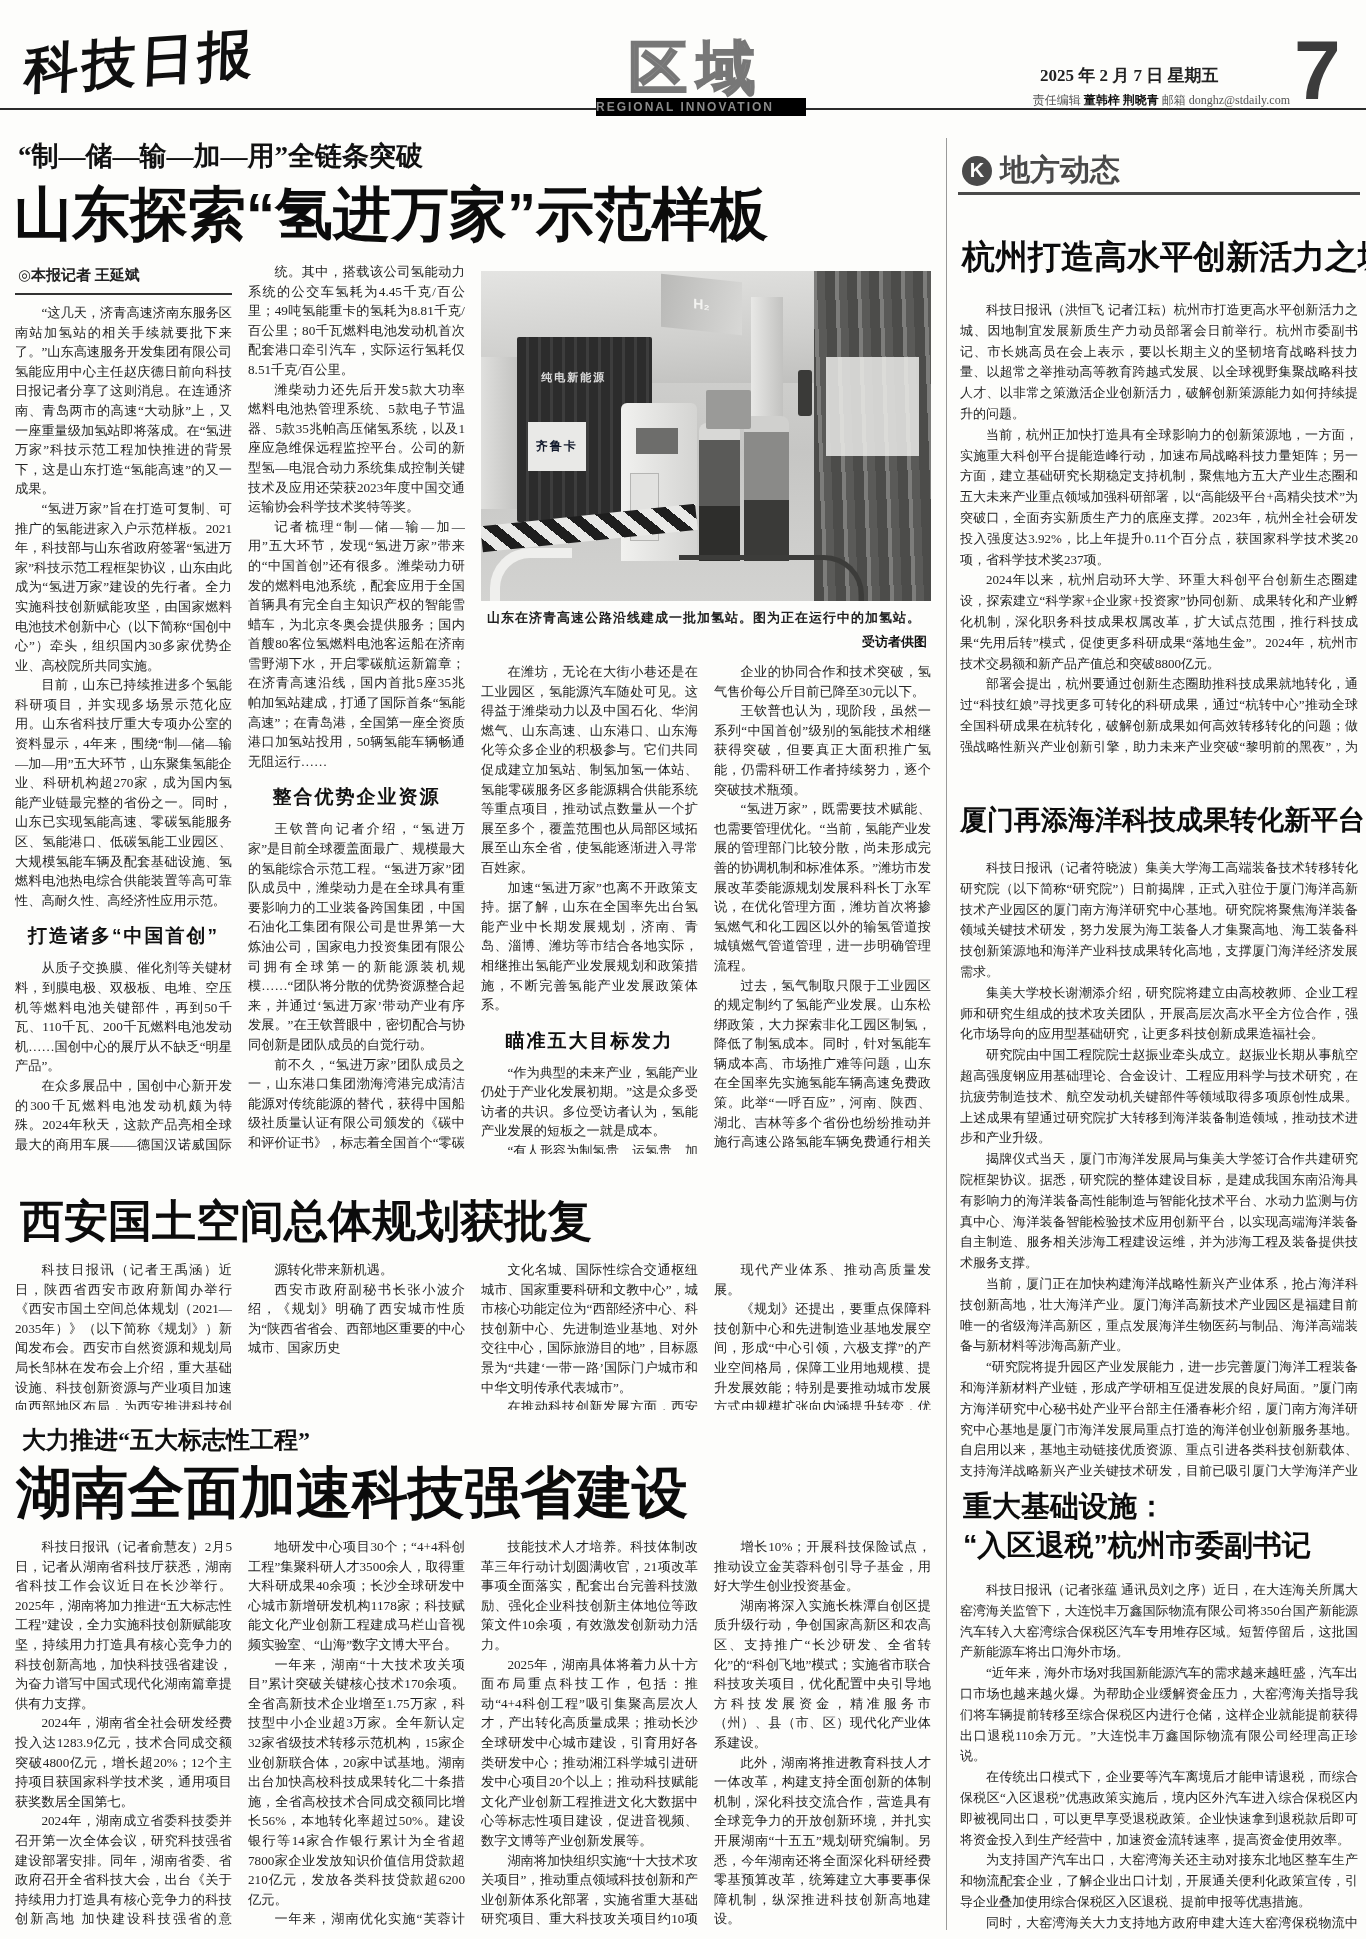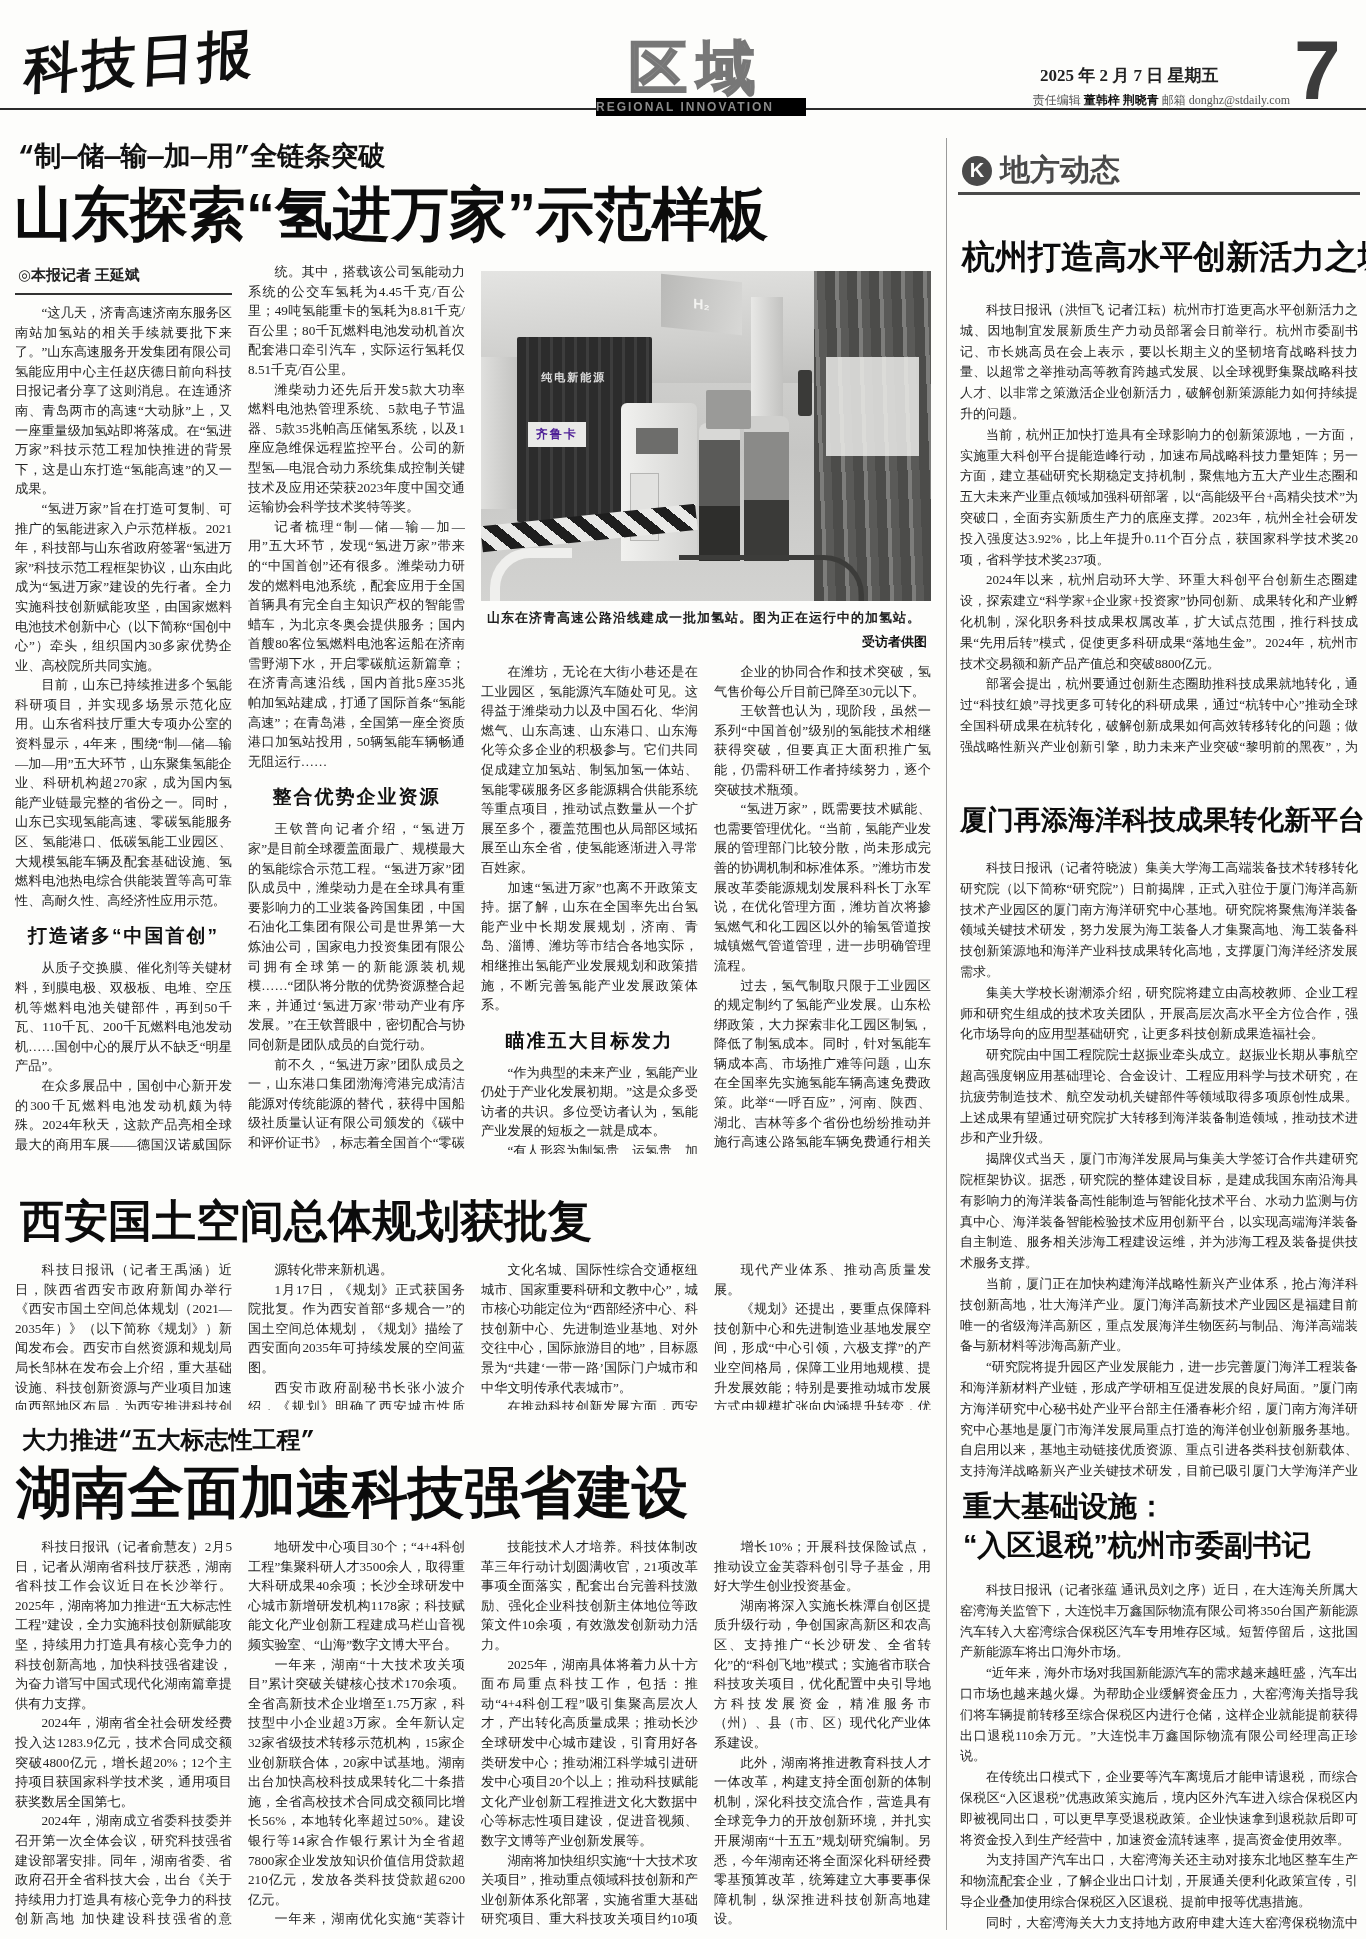--- a/index.html
+++ b/index.html
@@ -17,21 +17,21 @@
   .date-line{left:1040px;top:64px;width:250px;text-align:left;font-size:17px;font-weight:700;color:#222;}
   .editor-line{left:940px;top:92px;width:350px;text-align:right;font-size:12px;color:#555;}
   .editor-line b{color:#111;}
   .page-num{left:1294px;top:28px;width:70px;font-family:"Liberation Sans",sans-serif;
         font-size:84px;font-weight:900;color:#3c3c3c;line-height:1;}
   
   .col{overflow:hidden;}
   .para{margin:0;font-size:13.2px;line-height:19.6px;text-align:justify;text-indent:2em;color:#242424;}
   .colhead{margin:13px 0 9px;font-family:"Liberation Sans",sans-serif;font-size:19px;font-weight:700;
         text-align:center;letter-spacing:2px;color:#111;}
-  .kicker{font-family:Liberation Mono, monospace;font-weight:700;color:#111;}
+  .kicker{font-family:Liberation Serif, serif;font-weight:700;color:#111;}
   .headline{font-family:"Liberation Sans",sans-serif;font-weight:900;color:#0c0c0c;white-space:nowrap;}
   .byline{font-size:15px;color:#222;}
   .rule{background:#333;}
   
   #photo{left:481px;top:271px;width:450px;height:330px;background:linear-gradient(180deg,#d9d9d7 0%,#cfcfcd 30%,#c6c6c4 55%,#d3d3d1 100%);overflow:hidden;}
   .ph{position:absolute;}
   .caption{font-size:13px;font-weight:600;letter-spacing:1px;color:#222;}
   .credit{font-size:13px;font-weight:700;text-align:right;color:#111;}
   
   .v-divider{left:946px;top:138px;width:1px;height:1792px;background:#9a9a9a;}
@@ -95,21 +95,21 @@
       <p class="para">过去，氢气制取只限于工业园区的规定制约了氢能产业发展。山东松绑政策，大力探索非化工园区制氢，降低了制氢成本。同时，针对氢能车辆成本高、市场推广难等问题，山东在全国率先实施氢能车辆高速免费政策。此举“一呼百应”，河南、陕西、湖北、吉林等多个省份也纷纷推动并施行高速公路氢能车辆免费通行相关政策，初步证明“氢进万家”山东模式的可复制性。</p>
     </div>
 
   <div class="abs" id="photo">
     <div class="ph" style="left:0;top:0;width:100%;height:34%;background:linear-gradient(175deg,#e4e4e2 0%,#cfcfcd 60%,#bdbdbb 100%);"></div>
     <div class="ph" style="left:40%;top:2%;width:18%;height:16%;background:linear-gradient(100deg,#b9b9b7,#d8d8d6);transform:skewY(6deg);color:#f4f4f2;font-family:'Liberation Sans',sans-serif;font-weight:700;font-size:14px;display:flex;align-items:center;justify-content:center;">H₂</div>
     <div class="ph" style="left:60%;top:8%;width:7%;height:66%;background:linear-gradient(90deg,#e8e8e6,#c2c2c0);"></div>
     <div class="ph" style="left:-2%;top:26%;width:12%;height:46%;background:linear-gradient(90deg,#e6e6e4,#bdbdbb);border-radius:4px;"></div>
     <div class="ph" style="left:8%;top:20%;width:30%;height:56%;background:repeating-linear-gradient(90deg,#2c2c2c 0 9px,#3d3d3d 9px 12px);border-radius:2px;">
       <span style="position:absolute;left:18%;top:18%;color:#ddd;font-size:11px;font-weight:700;letter-spacing:2px;">纯电新能源</span>
-      <span style="position:absolute;left:8%;top:46%;background:#e9e9e7;color:#4c1d95;font-size:12px;font-weight:700;padding:4px 8px;letter-spacing:2px;">齐鲁卡</span>
+      <span style="position:absolute;left:8%;top:46%;background:#e9e9e7;color:#0f172a;font-size:12px;font-weight:700;padding:16px 8px;letter-spacing:2px;">齐鲁卡</span>
     </div>
     <div class="ph" style="left:31%;top:40%;width:17%;height:48%;background:linear-gradient(90deg,#f1f1ef,#d4d4d2);border-radius:6px 6px 0 0;">
       <span style="position:absolute;left:20%;top:16%;width:55%;height:16%;background:#6d6d6b;"></span>
       <span style="position:absolute;left:12%;top:44%;width:36%;height:42%;background:#e2e2e0;border:1px solid #b5b5b3;"></span>
     </div>
     <div class="ph" style="left:48.5%;top:46%;width:9%;height:42%;background:linear-gradient(180deg,#d8d8d6 0 12%,#5a5a58 12% 60%,#2e2e2c 60% 100%);border-radius:8px 8px 0 0;"></div>
     <div class="ph" style="left:58.5%;top:44%;width:10%;height:44%;background:linear-gradient(180deg,#d0d0ce 0 11%,#8a8a88 11% 58%,#3a3a38 58% 100%);border-radius:8px 8px 0 0;"></div>
     <div class="ph" style="left:50%;top:36%;width:10%;height:12%;background:#9a9a98;border-radius:2px;"></div>
     <div class="ph" style="left:74%;top:0;width:26%;height:100%;background:repeating-linear-gradient(88deg,#4c4c4a 0 10px,#7d7d7b 10px 14px,#5a5a58 14px 22px);">
       <span style="position:absolute;left:10%;top:26%;width:80%;height:30%;background:rgba(235,235,233,0.85);"></span>
@@ -121,21 +121,20 @@
   </div>
   <div class="abs caption" style="left:487px;top:609px;width:440px;">山东在济青高速公路沿线建成一批加氢站。图为正在运行中的加氢站。</div>
   <div class="abs credit" style="left:487px;top:633px;width:440px;">受访者供图</div>
 
   <div class="abs headline" style="left:20px;top:1192px;font-size:44px;">西安国土空间总体规划获批复</div>
   <div class="abs col" style="left:15px;top:1260px;width:217px;height:150px;">
       <p class="para">科技日报讯（记者王禹涵）近日，陕西省西安市政府新闻办举行《西安市国土空间总体规划（2021—2035年）》（以下简称《规划》）新闻发布会。西安市自然资源和规划局局长邹林在发布会上介绍，重大基础设施、科技创新资源与产业项目加速向西部地区布局，为西安推进科技创新、先进制造、文化旅游等优势资</p>
     </div>
   <div class="abs col" style="left:248px;top:1260px;width:217px;height:150px;">
       <p class="para">源转化带来新机遇。</p>
-      <p class="para">1月17日，《规划》正式获国务院批复。作为西安首部“多规合一”的国土空间总体规划，《规划》描绘了西安面向2035年可持续发展的空间蓝图。</p>
       <p class="para">西安市政府副秘书长张小波介绍，《规划》明确了西安城市性质为“陕西省省会、西部地区重要的中心城市、国家历史</p>
     </div>
   <div class="abs col" style="left:481px;top:1260px;width:217px;height:150px;">
       <p class="para">文化名城、国际性综合交通枢纽城市、国家重要科研和文教中心”，城市核心功能定位为“西部经济中心、科技创新中心、先进制造业基地、对外交往中心，国际旅游目的地”，目标愿景为“共建‘一带一路’国际门户城市和中华文明传承代表城市”。</p>
       <p class="para">在推动科技创新发展方面，西安将加快秦创原创新驱动平台的建设，构建</p>
     </div>
   <div class="abs col" style="left:714px;top:1260px;width:217px;height:150px;">
       <p class="para">现代产业体系、推动高质量发展。</p>
       <p class="para">《规划》还提出，要重点保障科技创新中心和先进制造业基地发展空间，形成“中心引领，六极支撑”的产业空间格局，保障工业用地规模、提升发展效能；特别是要推动城市发展方式由规模扩张向内涵提升转变，优化城镇空间结构，到2035年，市域常住人口控制在1560万人以内。</p>
     </div>

